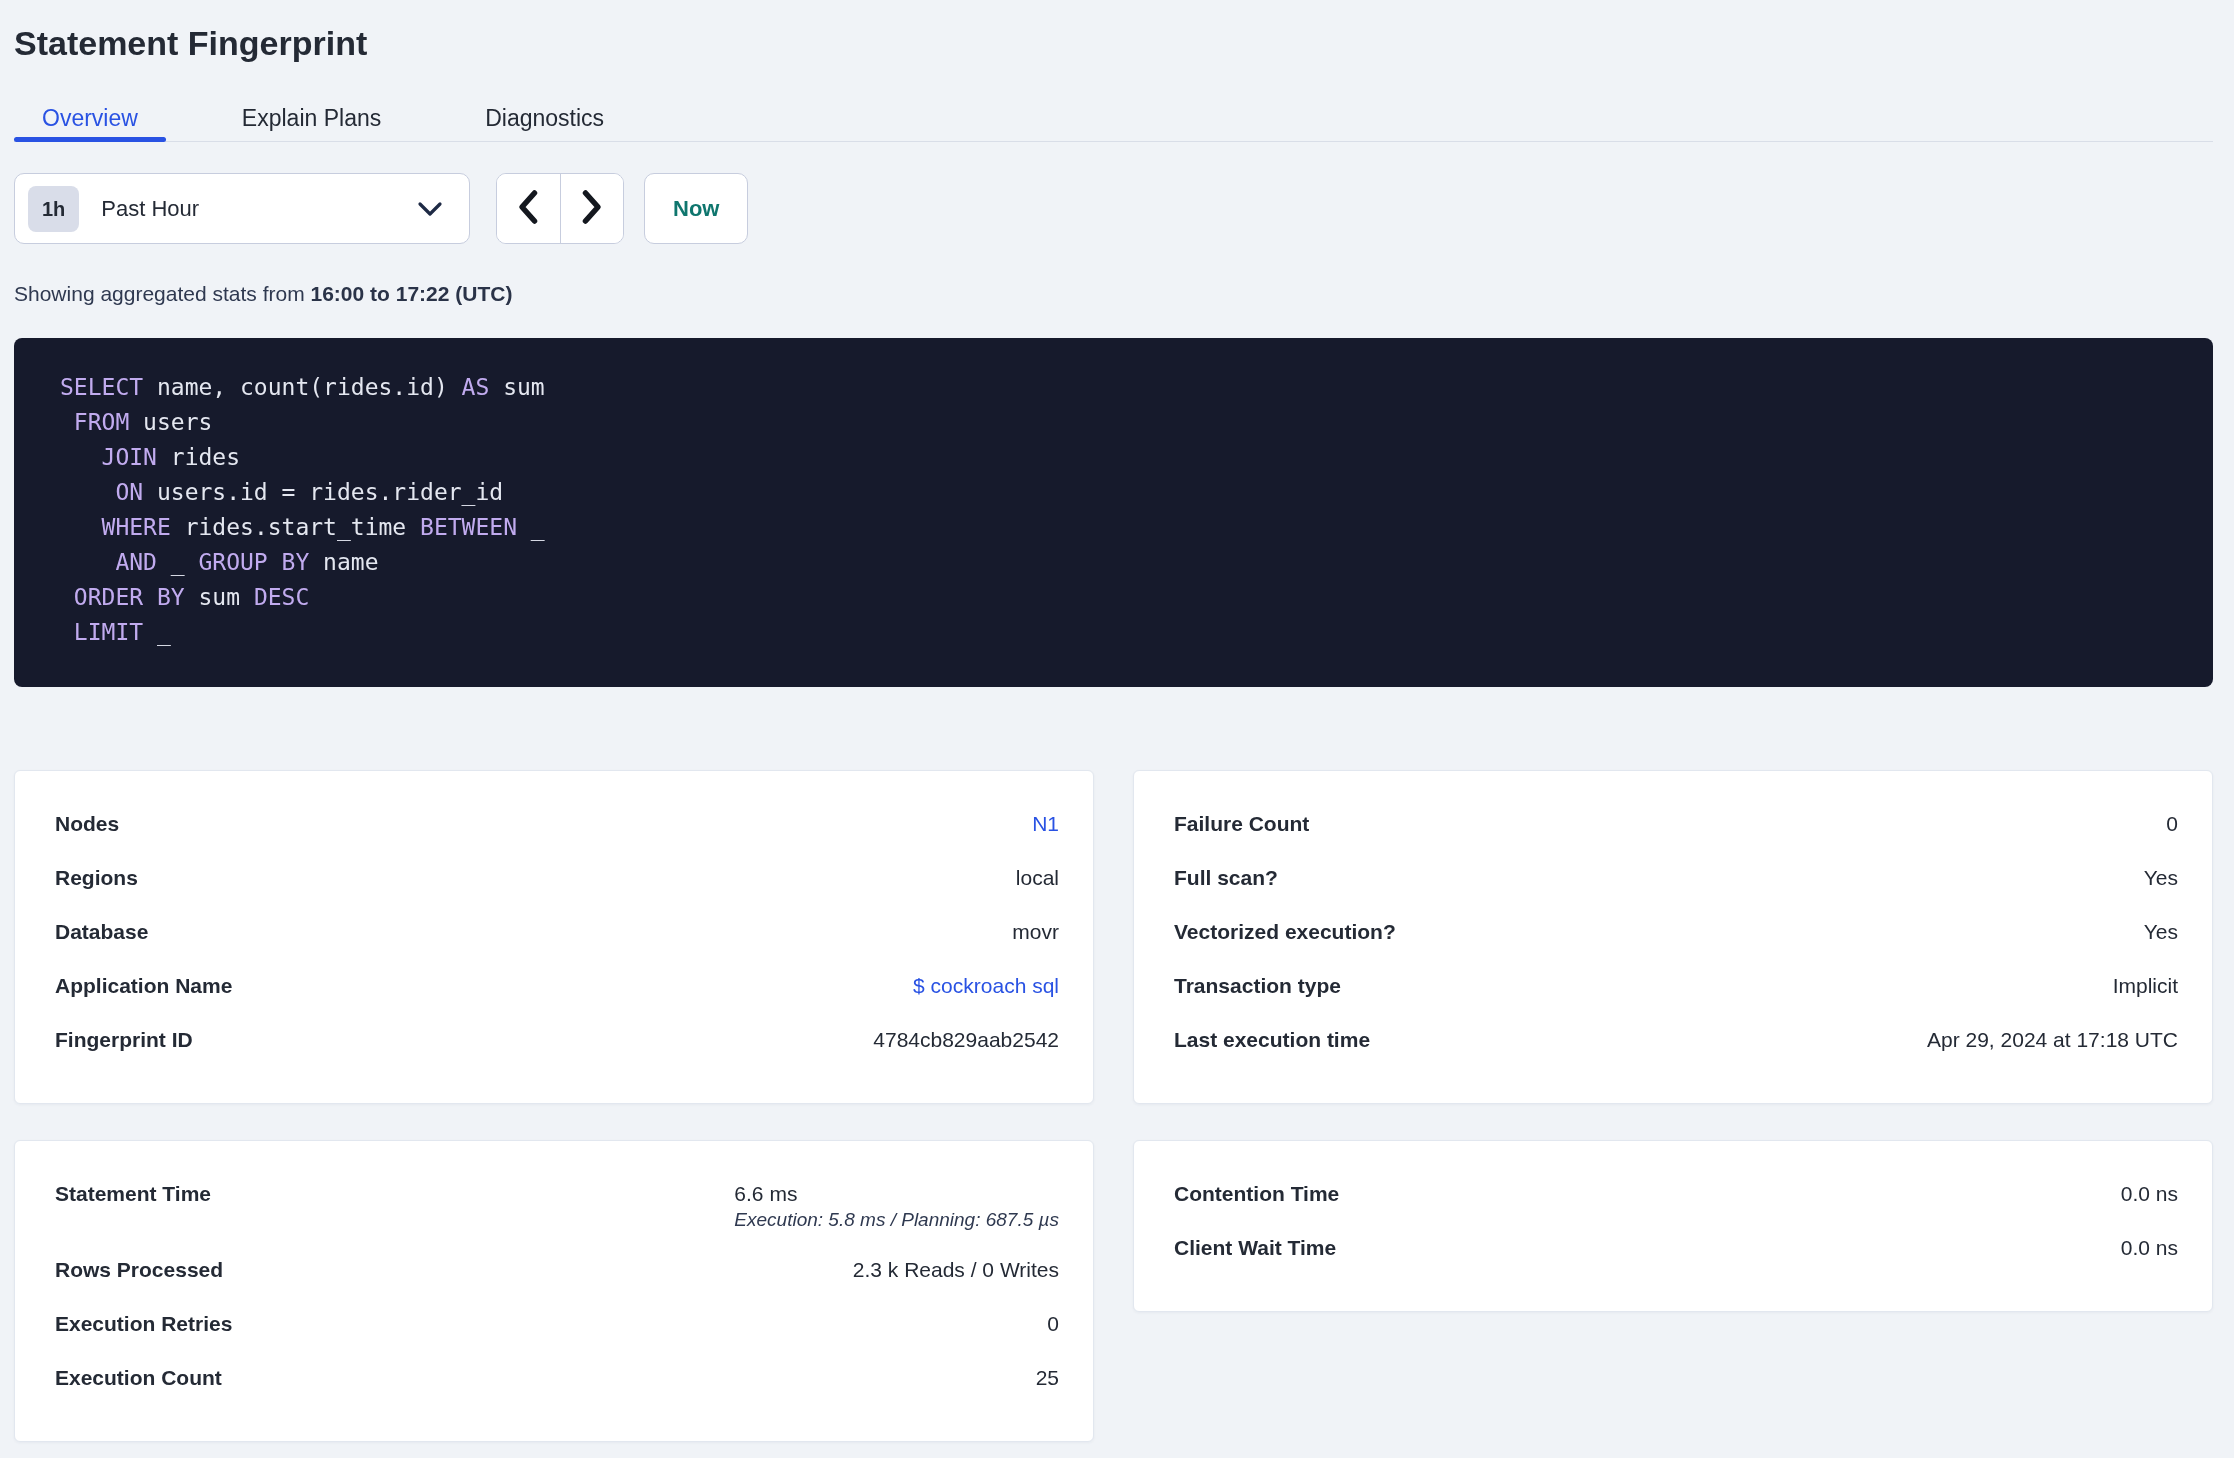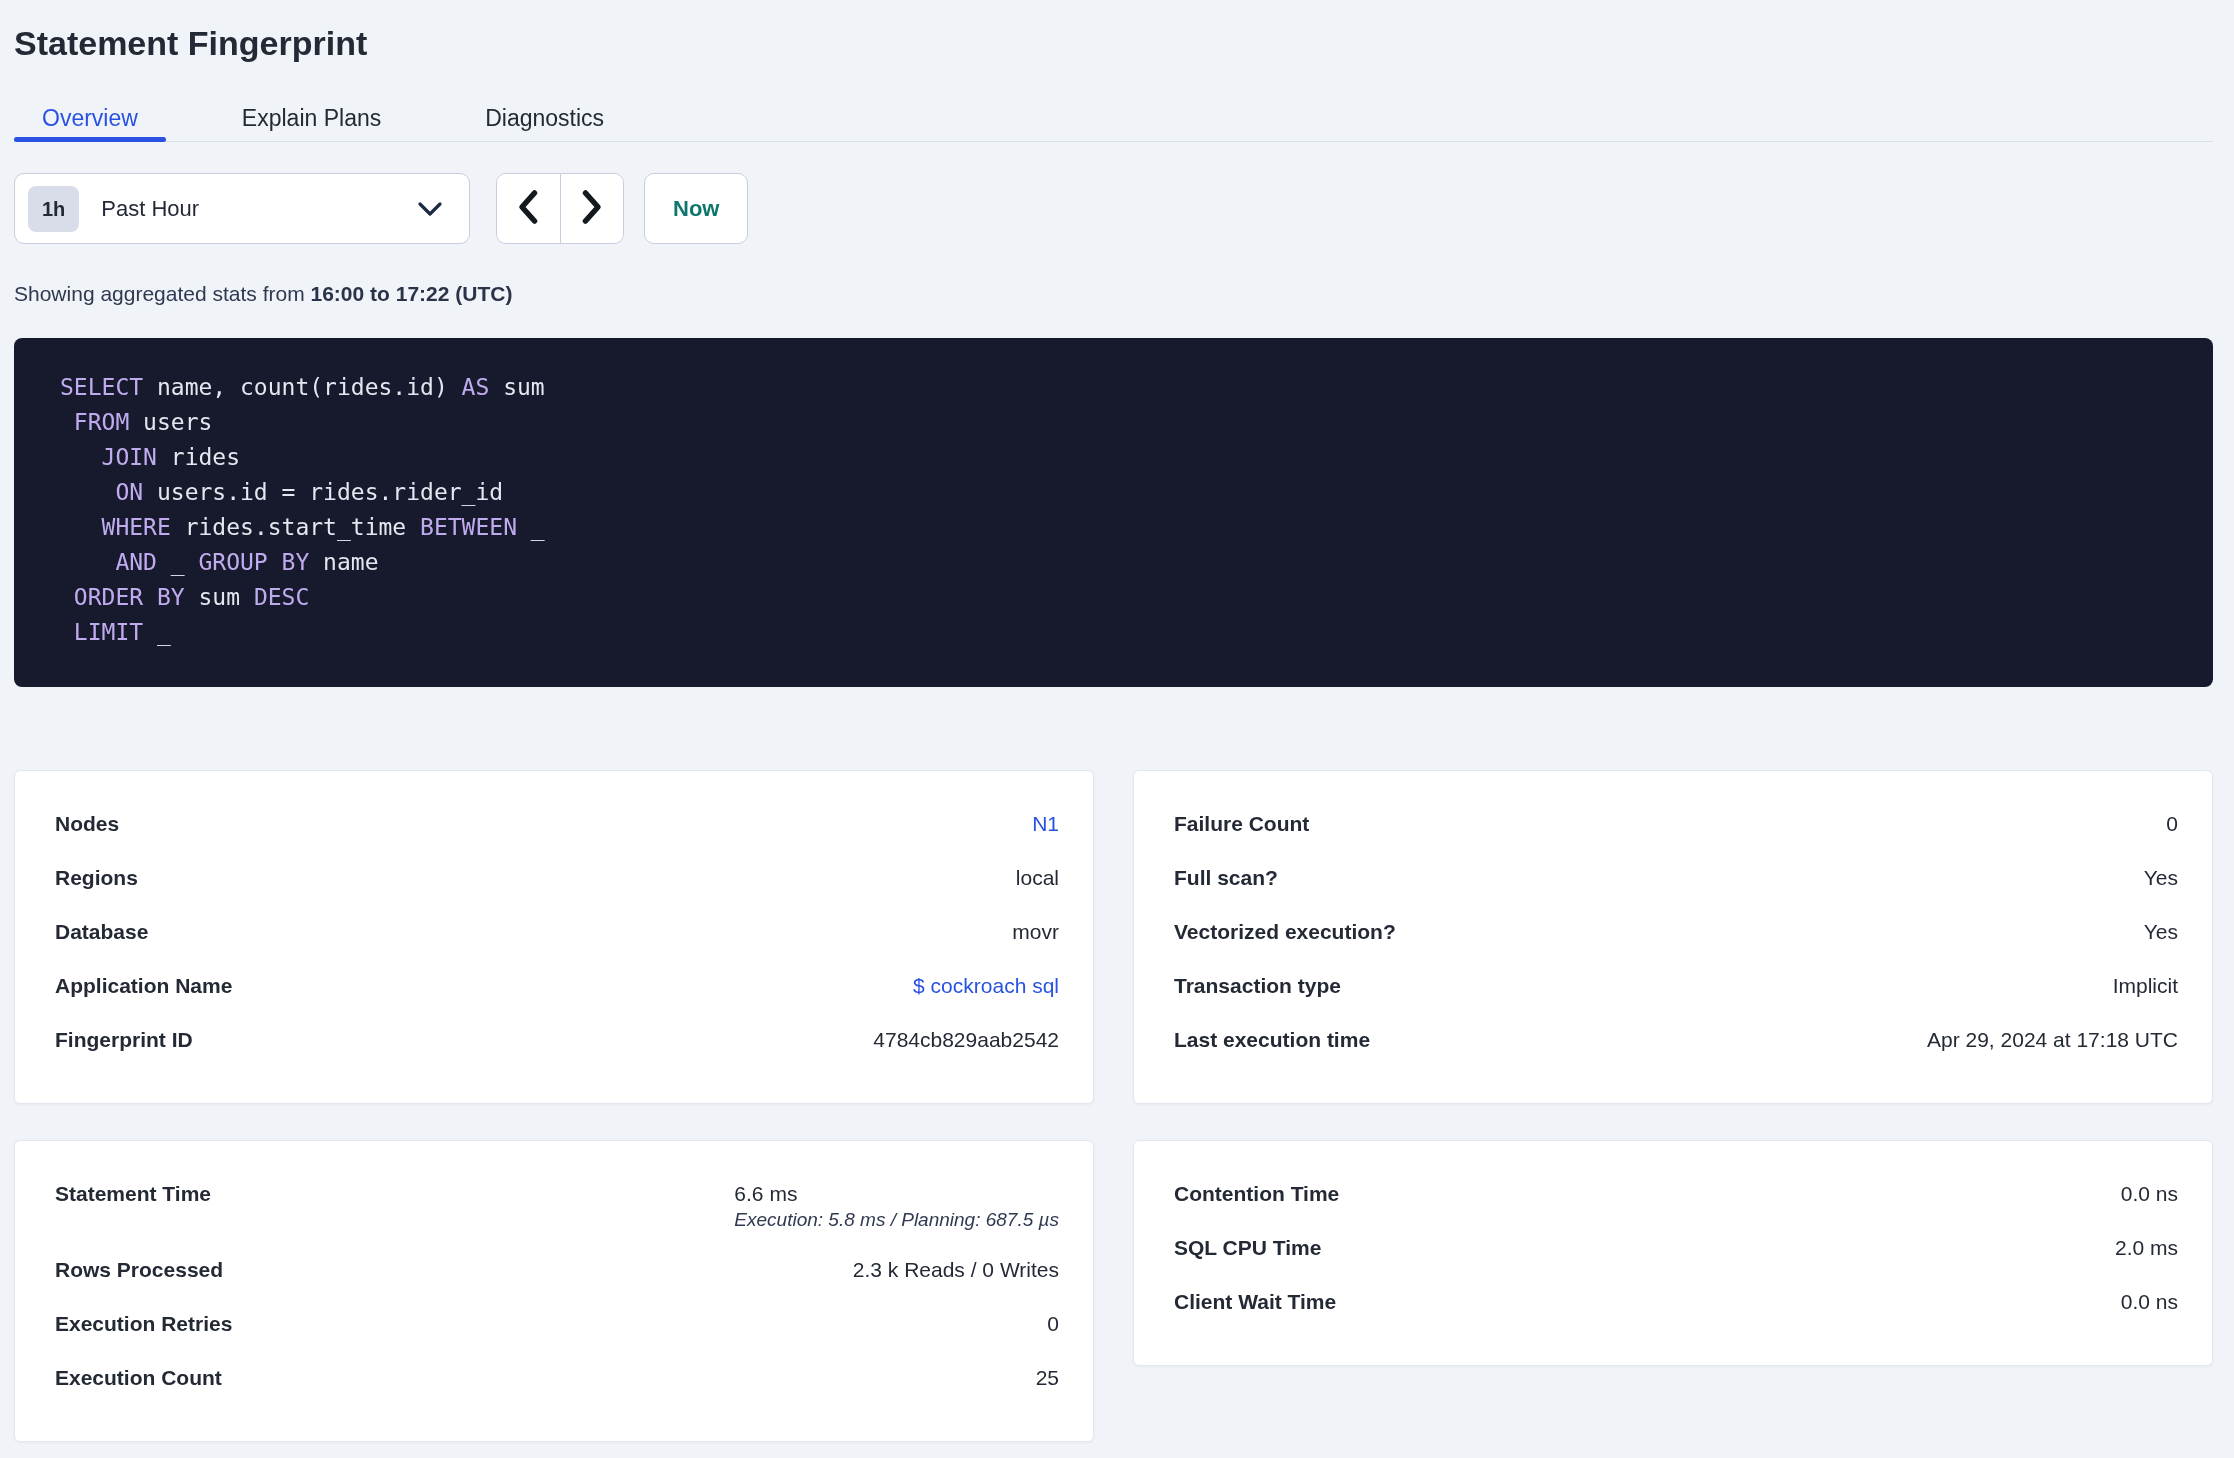--- a/index.html
+++ b/index.html
@@ -225,23 +225,19 @@
           <span class="lbl">Execution Count</span>
           <div class="valwrap"><span class="val">25</span></div>
         </div>
       </section>
       <section class="card">
         <div class="card-row">
           <span class="lbl">Contention Time</span>
           <div class="valwrap"><span class="val">0.0 ns</span></div>
         </div>
         <div class="card-row">
-          <span class="lbl">SQL CPU Time</span>
-          <div class="valwrap"><span class="val">2.0 ms</span></div>
-        </div>
-        <div class="card-row">
           <span class="lbl">Client Wait Time</span>
           <div class="valwrap"><span class="val">0.0 ns</span></div>
         </div>
       </section>
     </div>
 
 </div>
 
 </body></html>

